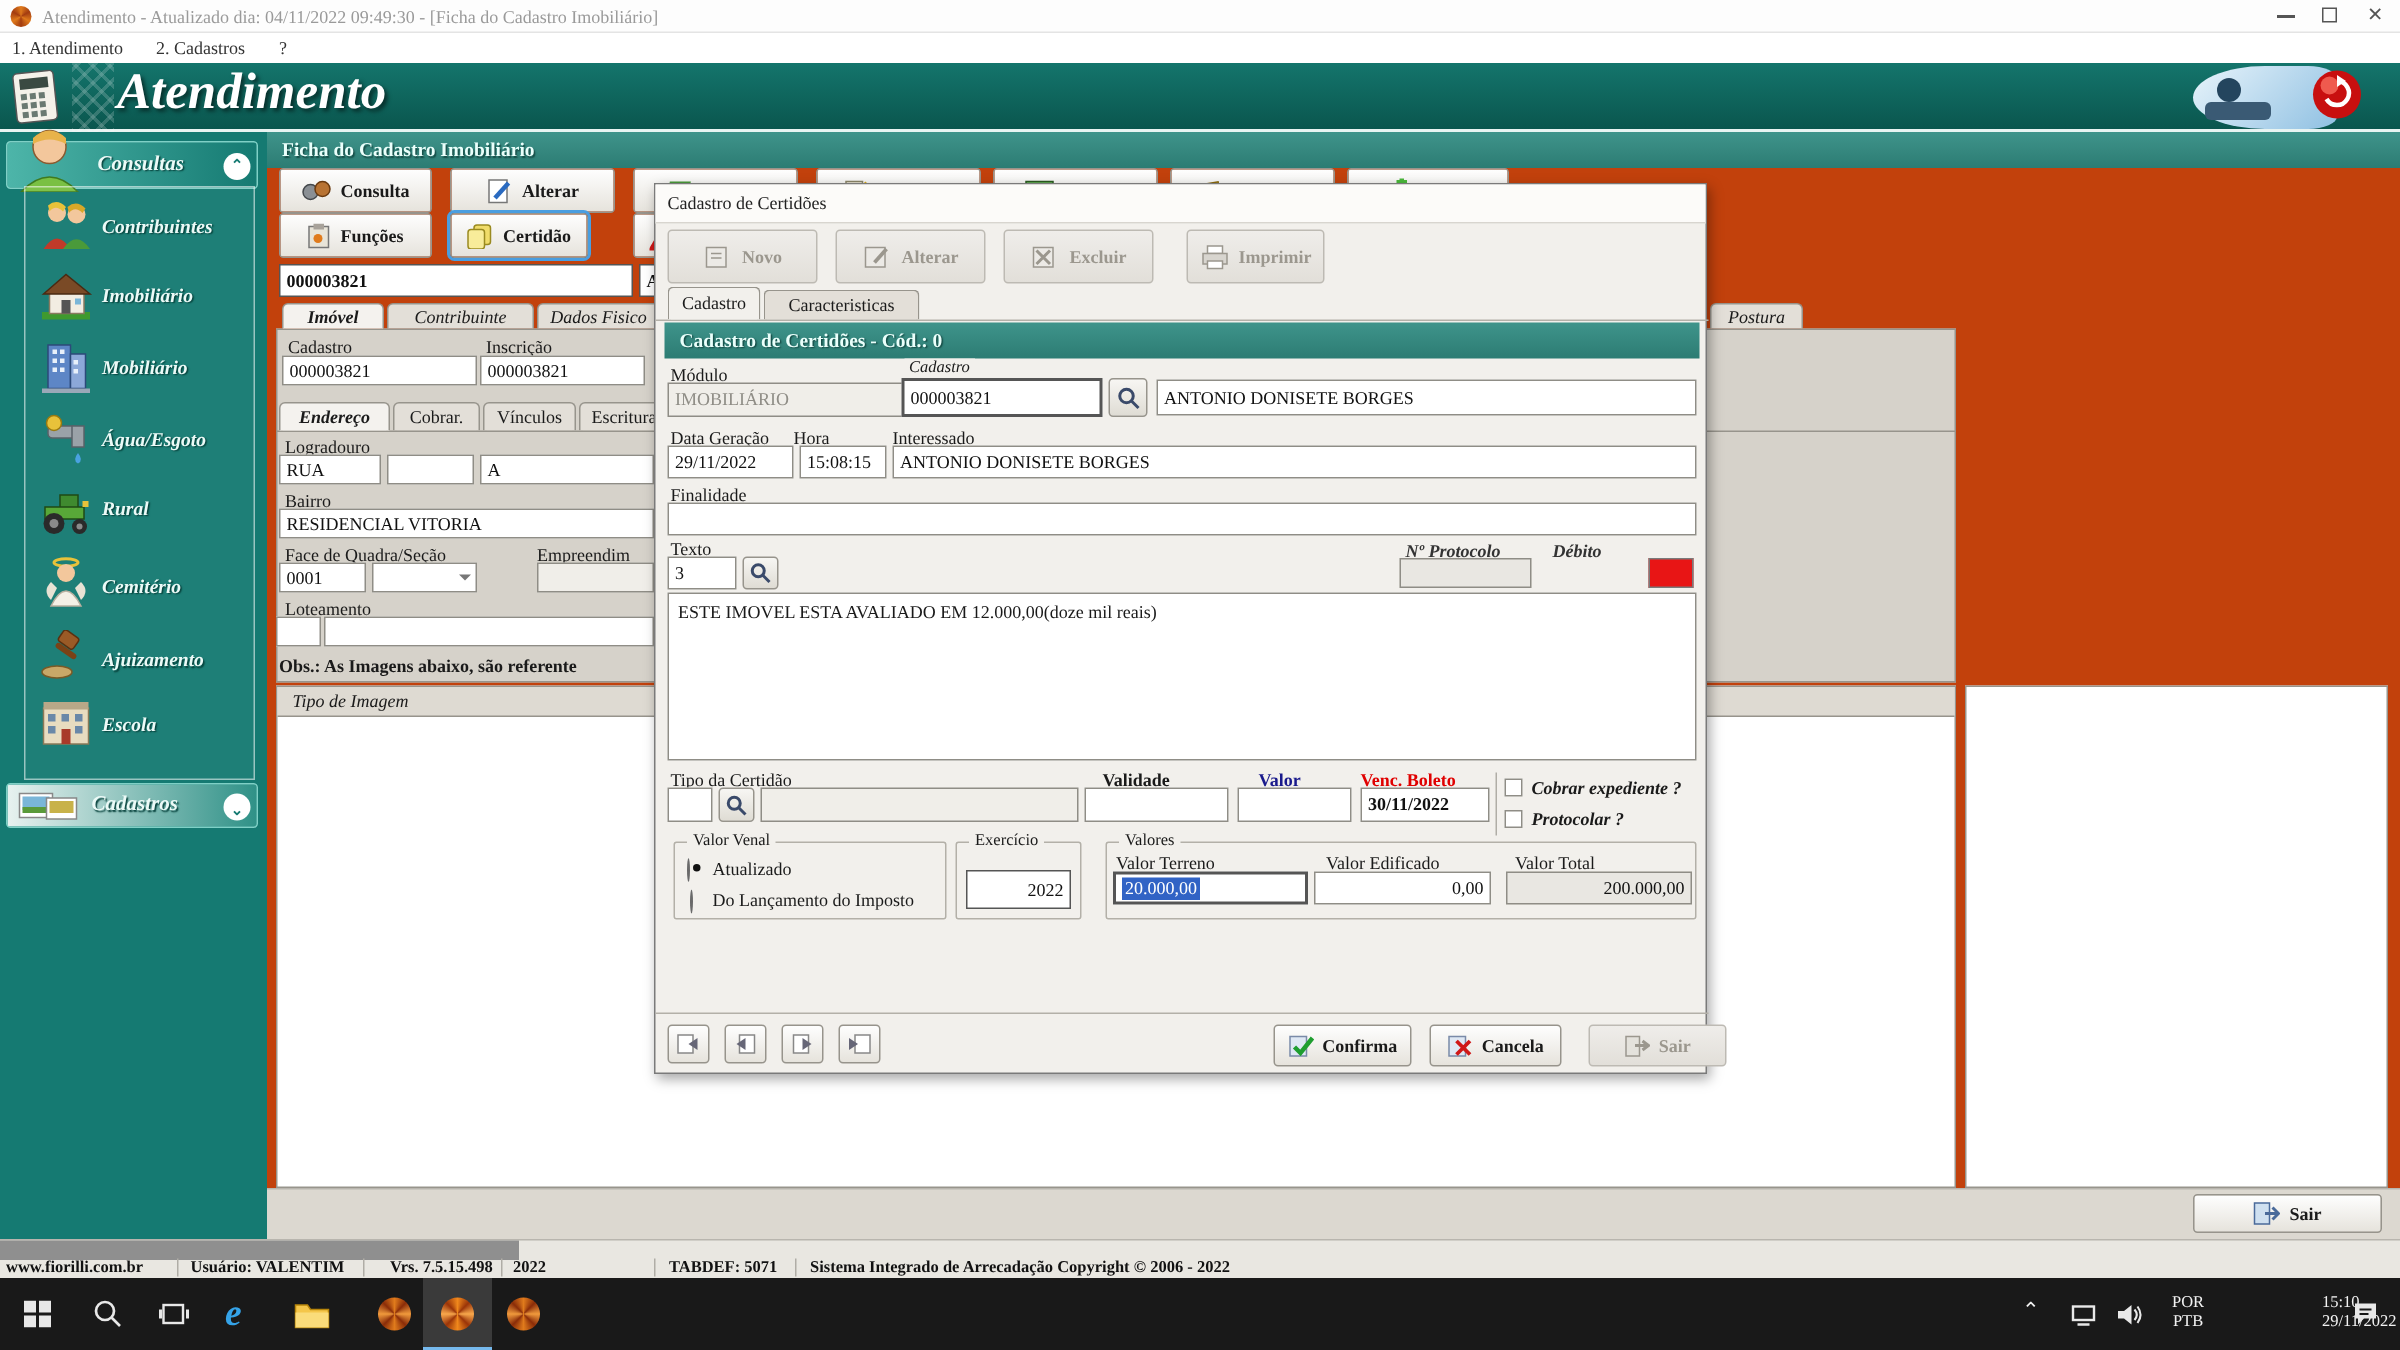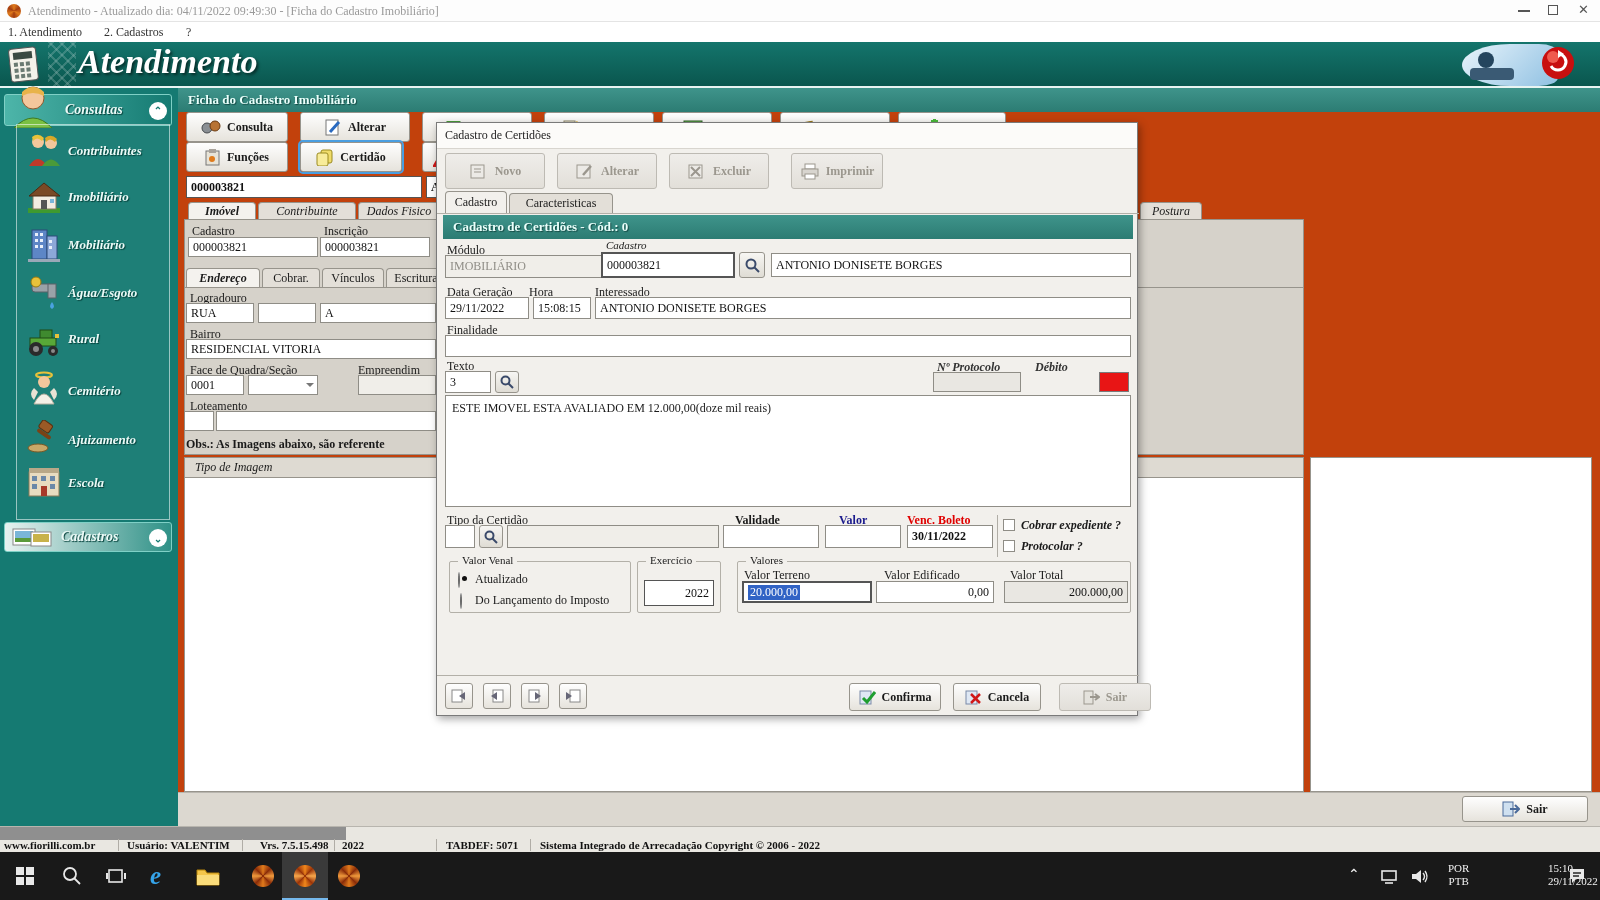--- a/index.html
+++ b/index.html
@@ -263,21 +263,21 @@
   </div>
 
   <div class="abs btn" style="left:186px;top:142px;width:102px;height:30px;">
     <svg width="16" height="17">
         <rect x="1" y="2" width="13" height="14" fill="#e8e4d8" stroke="#777"></rect>
         <rect x="4" y="0" width="7" height="4" fill="#a8a29a"></rect>
         <circle cx="7" cy="10" r="3" fill="#e07b1c"></circle>
       </svg>
     <span>Funções</span>
   </div>
-  <div class="abs btn" style="left:300px;top:142px;width:102px;height:30px;outline:2px solid #4a9ee0;outline-offset:0;">
+  <div class="abs btn" style="left:300px;top:142px;width:92px;height:30px;outline:2px solid #4a9ee0;outline-offset:0;">
     <svg width="18" height="17">
         <rect x="5" y="1" width="11" height="13" rx="2" fill="#f0dc6a" stroke="#9a8a20"></rect>
         <rect x="1" y="4" width="11" height="13" rx="2" fill="#f8ec9a" stroke="#9a8a20"></rect>
       </svg>
     <span>Certidão</span>
   </div>
   <div class="abs btn" style="left:422px;top:142px;width:44px;height:30px;">
     <svg width="22" height="19">
         <path d="M11 1 L21 18 L1 18 Z" fill="#fff" stroke="#d01818" stroke-width="2.5"></path>
         <rect x="10" y="6" width="2.5" height="7" fill="#111"></rect>

